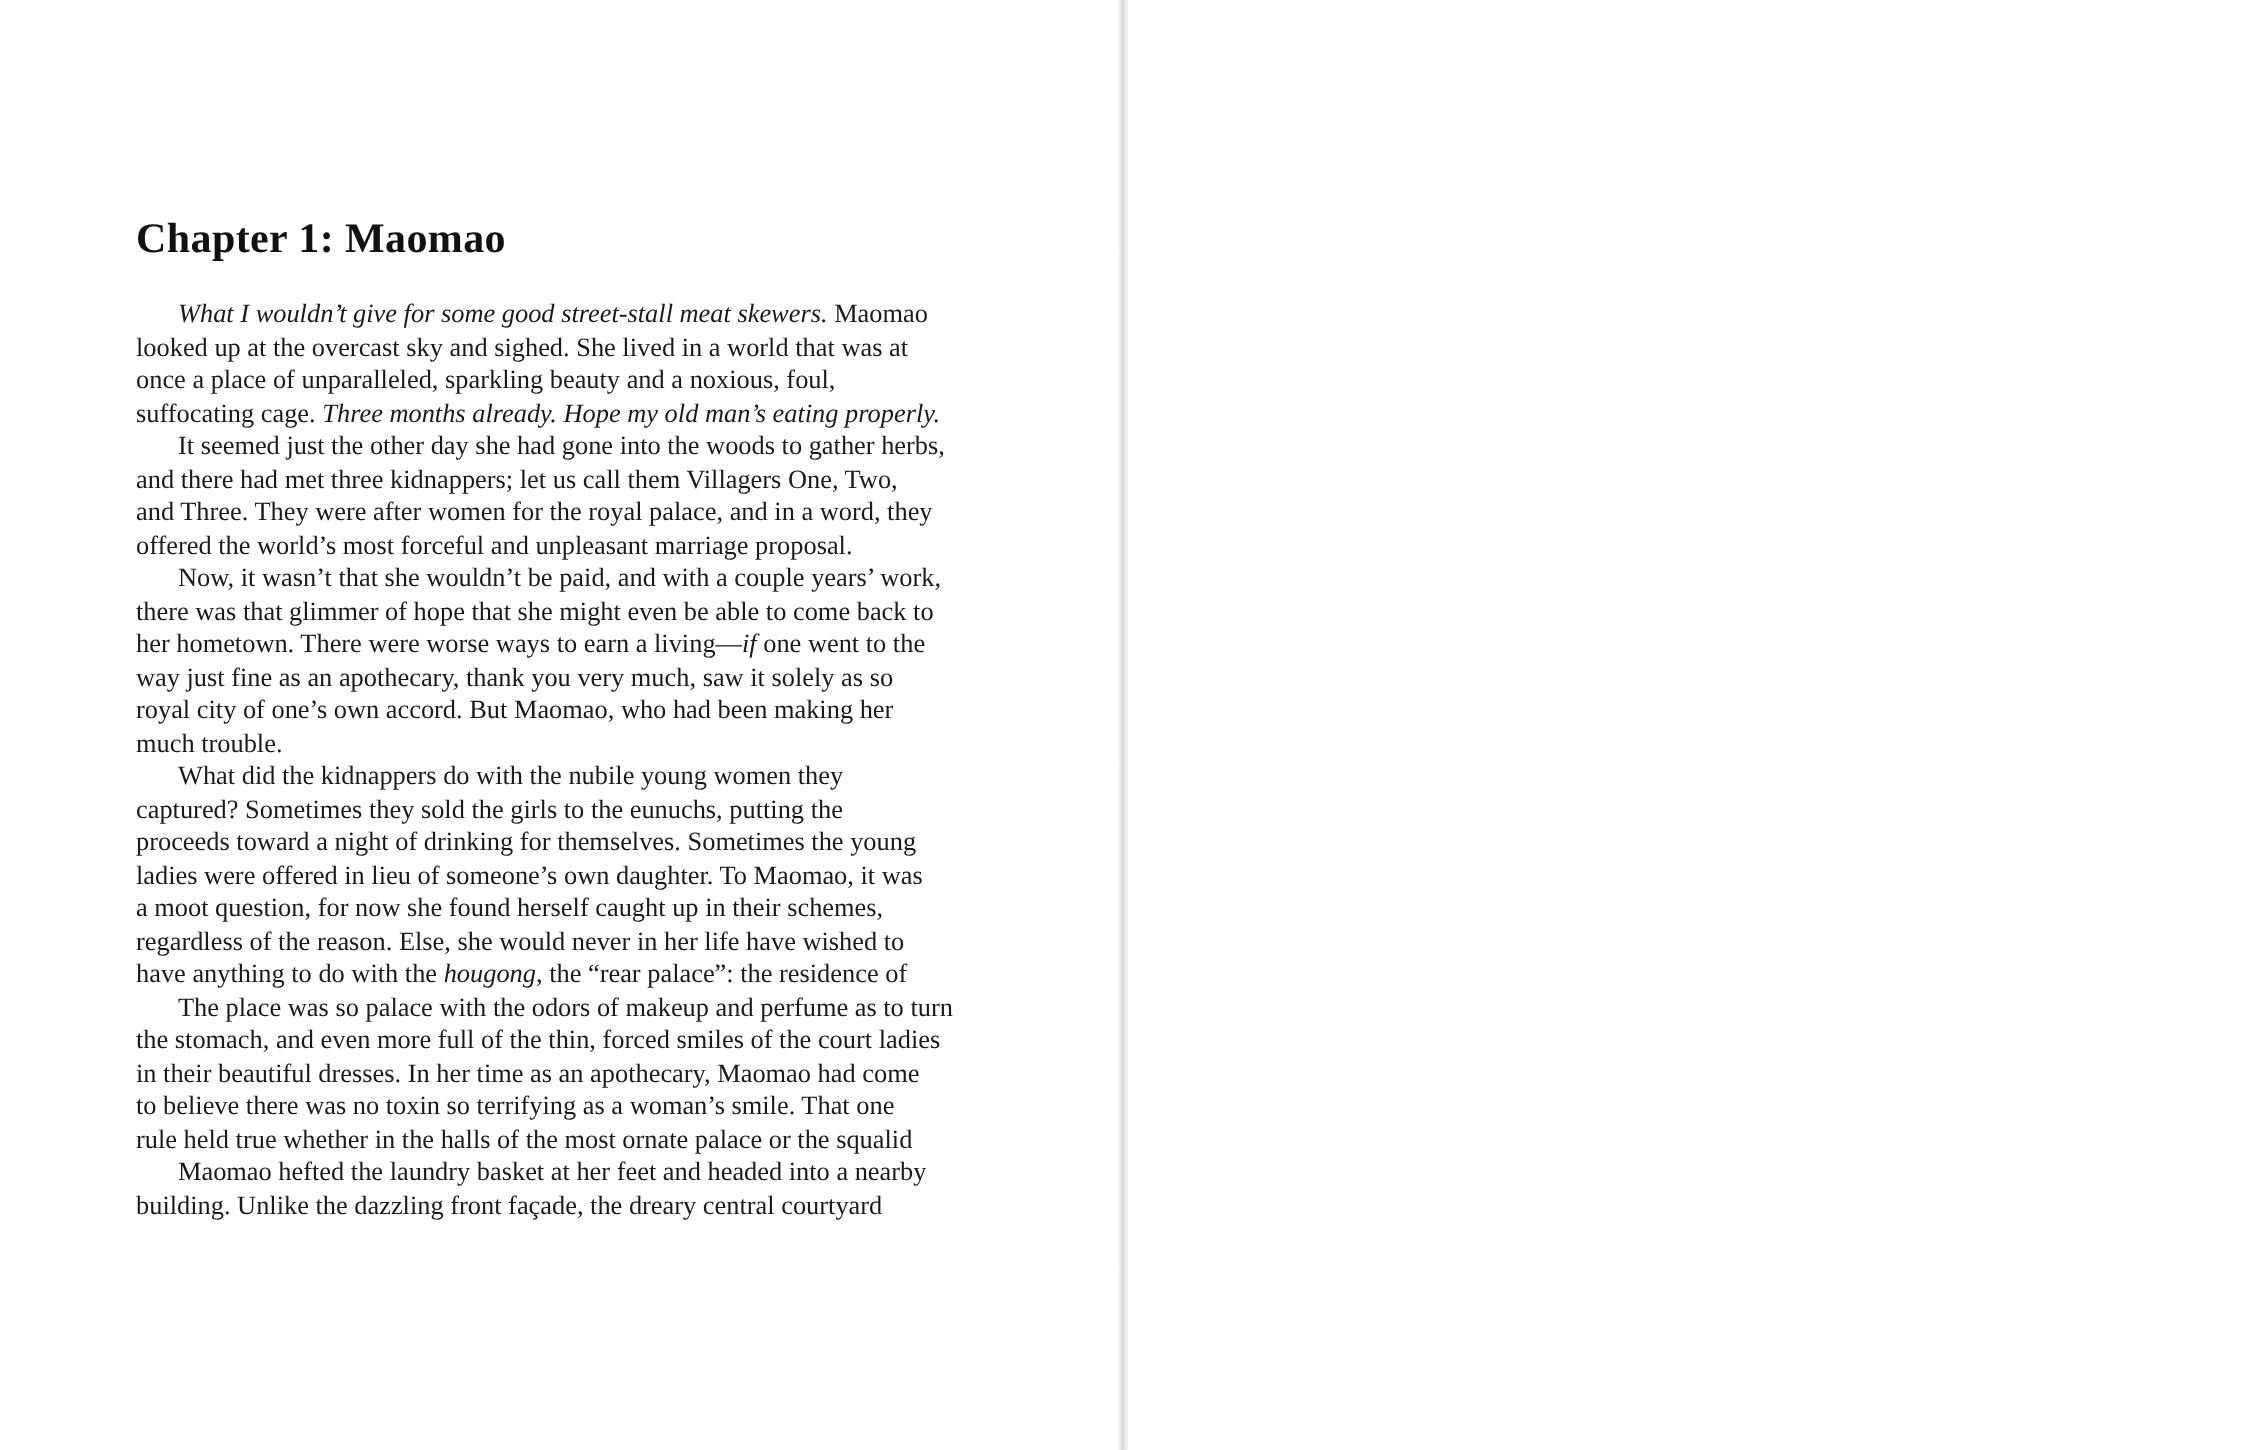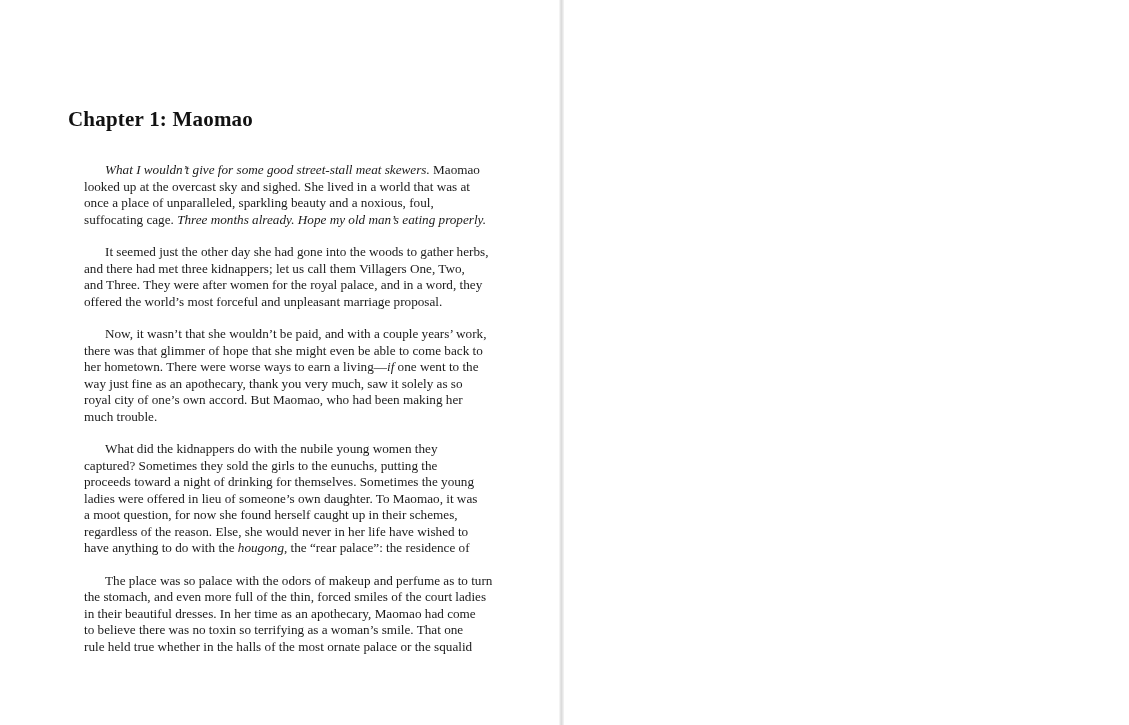--- a/index.html
+++ b/index.html
@@ -7,24 +7,24 @@
     width:1129px;height:725px;position:relative;overflow:hidden;
     background:#ffffff;
     font-family:"Liberation Serif","DejaVu Serif",serif;
     color:#1a1a1a;
   }
   .reader{position:absolute;inset:0;}
   .page{position:absolute;top:0;bottom:0;background:#ffffff;}
   .page-content{position:absolute;}
   .page-left-content{left:68px;top:106px;width:430px;}
   h1.chapter-title{
-    font-size:21px;line-height:26px;font-weight:bold;margin:0 0 30px 0;
+    font-size:21px;line-height:26px;font-weight:bold;margin:0 0 17px 0;
     letter-spacing:0.2px;color:#111;
   }
-  .para{margin:16px;padding:0;}
+  .para{margin:0;padding:0;}
   .ln{
     white-space:nowrap;
     font-size:13.2px;line-height:16.5px;height:16.5px;
   }
   .ln.indent{padding-left:21px;}
   .gutter{
     position:absolute;top:0;bottom:0;left:559px;width:5px;
     background:linear-gradient(to right, rgba(0,0,0,0.02), rgba(0,0,0,0.15) 45%, rgba(0,0,0,0.04));
   }
   .watermark{
@@ -73,20 +73,24 @@
             <div class="ln">regardless of the reason. Else, she would never in her life have wished to</div>
             <div class="ln">have anything to do with the <i>hougong</i>, the “rear palace”: the residence of</div>
           </div>
           <div class="para">
             <div class="ln indent">The place was so palace with the odors of makeup and perfume as to turn</div>
             <div class="ln">the stomach, and even more full of the thin, forced smiles of the court ladies</div>
             <div class="ln">in their beautiful dresses. In her time as an apothecary, Maomao had come</div>
             <div class="ln">to believe there was no toxin so terrifying as a woman’s smile. That one</div>
             <div class="ln">rule held true whether in the halls of the most ornate palace or the squalid</div>
           </div>
+          <div class="para">
+            <div class="ln indent">Maomao hefted the laundry basket at her feet and headed into a nearby</div>
+            <div class="ln">building. Unlike the dazzling front façade, the dreary central courtyard</div>
+          </div>
         </div>
     </div>
   </div>
 
   <div class="gutter"></div>
 
   <div class="page" style="left:564px;right:0;">
     
   </div>
 

